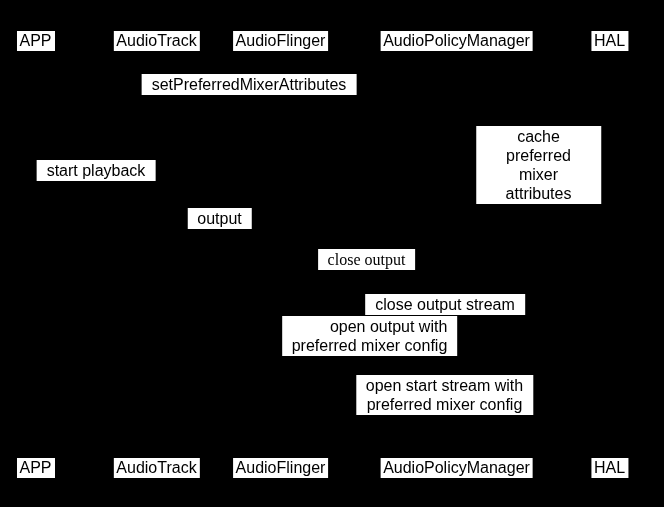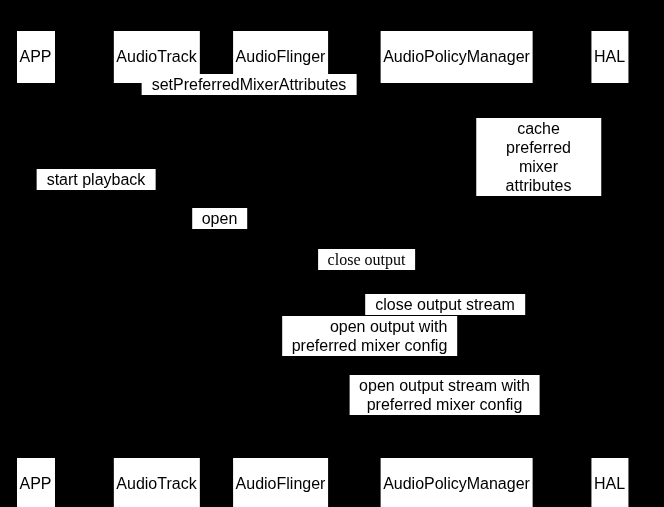--- a/index.html
+++ b/index.html
@@ -11,47 +11,47 @@
     overflow: hidden;
     font-family: "Liberation Sans", "DejaVu Sans", sans-serif;
   }
   .label {
     position: absolute;
     transform: translateX(-50%);
     background: #ffffff;
     color: #000000;
     font-size: 16px;
     line-height: 20px;
-    padding: 16px 3px;
+    padding: 0 3px;
     white-space: pre-line;
     text-align: center;
   }
   .msg { line-height: 19px; padding: 1px 10px; }
 </style>
 </head>
 <body>
 
 <div class="canvas">
 
   <div class="label" style="left:35.5px; top:31px;">APP</div>
   <div class="label" style="left:156.5px; top:31px;">AudioTrack</div>
   <div class="label" style="left:280.5px; top:31px;">AudioFlinger</div>
   <div class="label" style="left:456.5px; top:31px;">AudioPolicyManager</div>
   <div class="label" style="left:609.5px; top:31px;">HAL</div>
 
   <div class="label msg" style="left:249px; top:74px;">setPreferredMixerAttributes</div>
-  <div class="label msg" style="left:538.5px; top:118px;">cache preferred
+  <div class="label msg" style="left:538.5px; top:126px;">cache preferred
 mixer attributes</div>
-  <div class="label msg" style="left:96px; top:169px;">start playback</div>
-  <div class="label msg" style="left:219.5px; top:208px;">open</div>
+  <div class="label msg" style="left:96px; top:160px;">start playback</div>
+  <div class="label msg" style="left:219.5px; top:208px;">output</div>
   <div class="label msg" style="left:366.5px; top:249px;font-family:Liberation Serif, serif;">close output</div>
   <div class="label msg" style="left:445px; top:294px;">close output stream</div>
   <div class="label msg" style="left:369.5px; top:316px;text-align:right;">open output with
 preferred mixer config</div>
-  <div class="label msg" style="left:444.5px; top:375px;">open output stream with
+  <div class="label msg" style="left:444.5px; top:375px;">open start stream with
 preferred mixer config</div>
 
   <div class="label" style="left:35.5px; top:458px;">APP</div>
   <div class="label" style="left:156.5px; top:458px;">AudioTrack</div>
   <div class="label" style="left:280.5px; top:458px;">AudioFlinger</div>
   <div class="label" style="left:456.5px; top:458px;">AudioPolicyManager</div>
   <div class="label" style="left:609.5px; top:458px;">HAL</div>
 
 </div>
 

